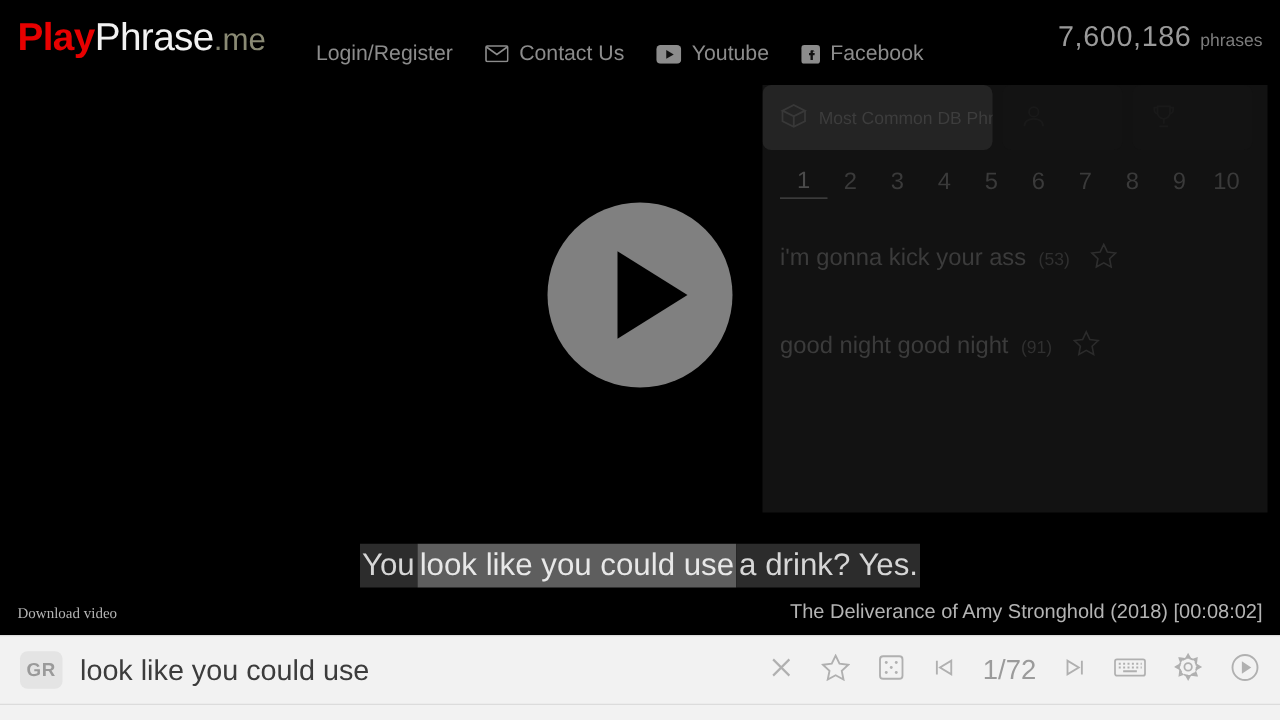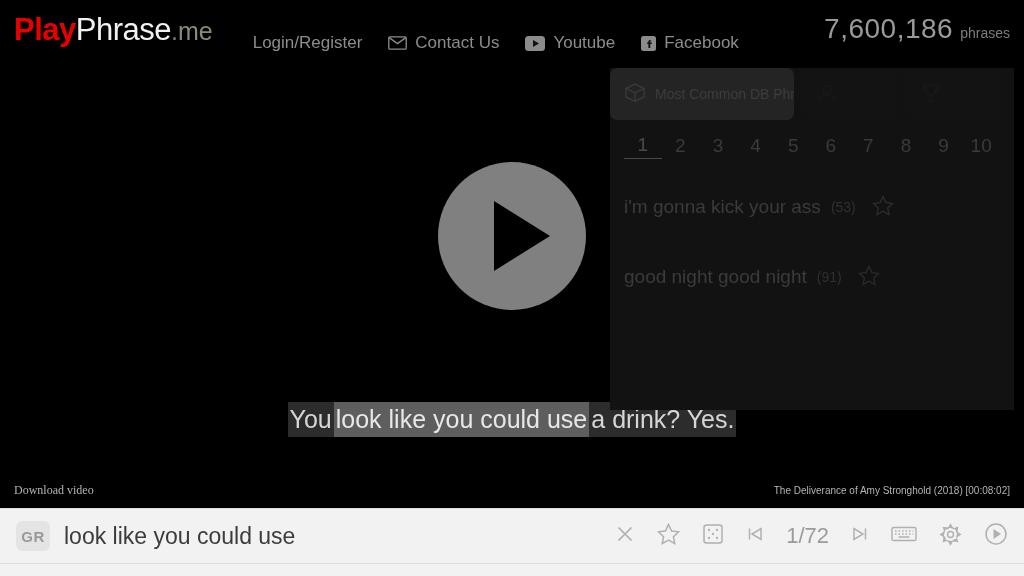--- a/index.html
+++ b/index.html
@@ -27,21 +27,21 @@
   .nav-item {
     display:flex; align-items:center; gap:8px;
     color:#8c8c8c; font-size:17px; white-space:nowrap; cursor:pointer;margin-top:28px;
   }
   .nav-item svg { display:block; }
 
   .counter {
     margin-left:auto; margin-right:14px;
     display:flex; align-items:baseline; gap:7px; white-space:nowrap;
   }
-  .counter .num  { color:#9a9a9a; font-size:28px; letter-spacing:0.5px; }
+  .counter .num  { color:#9a9a9a; font-size:23px; letter-spacing:0.5px; }
   .counter .unit { color:#7d7d7d; font-size:14px; }
 
   
   .query-title {
     position:absolute; left:18px; top:67px; z-index:25;
     display:flex; align-items:baseline; gap:8px; white-space:nowrap;
   }
   .query-title .txt { color:#d8d8d8; font-size:19px; }
   .query-title .cnt { color:#8d8d8d; font-size:14px; }
 
@@ -57,34 +57,34 @@
   .play-btn .tri {
     position:absolute; left:56px; top:39px;
     width:0; height:0;
     border-top:35px solid transparent;
     border-bottom:35px solid transparent;
     border-left:56px solid #000;
   }
 
   
   .subs {
-    position:absolute; left:0; right:0; top:344px;
+    position:absolute; left:0; right:0; top:377px;
     display:flex; justify-content:center; align-items:center;
     font-size:25px; white-space:nowrap; pointer-events:none;
   }
   .subs .seg { color:#d6d6d6; background:#2c2c2c; padding:3px 2px; }
   .subs .seg.hl { color:#e8e8e8; background:#5e5e5e; }
 
   
   .meta {
     position:absolute; left:0; top:418px; width:1024px; height:28px;
     display:flex; align-items:center; padding:0 14px;
   }
   .meta .dl    { color:#b4b4b4; font-size:12px; cursor:pointer;font-family:Liberation Serif, serif; }
-  .meta .movie { margin-left:auto; color:#b4b4b4; font-size:10px; white-space:nowrap; }
+  .meta .movie { margin-left:auto; color:#b4b4b4; font-size:16px; white-space:nowrap; }
 
   
   .panel {
     position:absolute; left:610px; top:68px; width:404px; height:342px;
     background:#121212; overflow:hidden; z-index:20;
   }
   .panel-tabs { display:flex; gap:8px; height:52px; padding:0; }
   .ptab {
     display:flex; align-items:center; gap:9px;
     height:52px; border-radius:7px; padding:0 14px;

